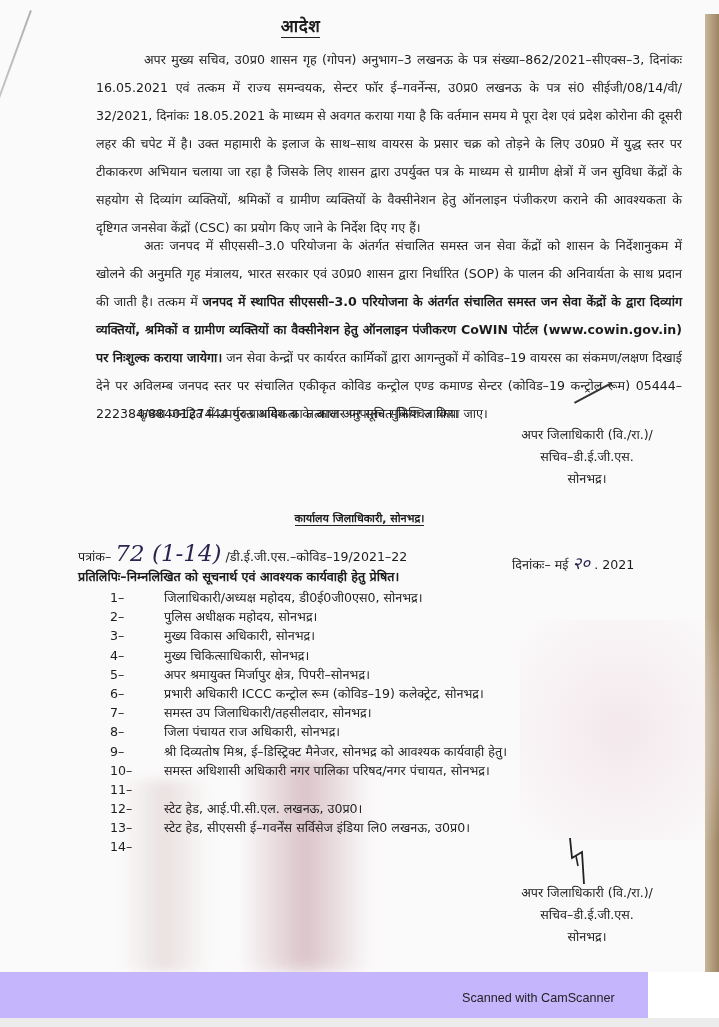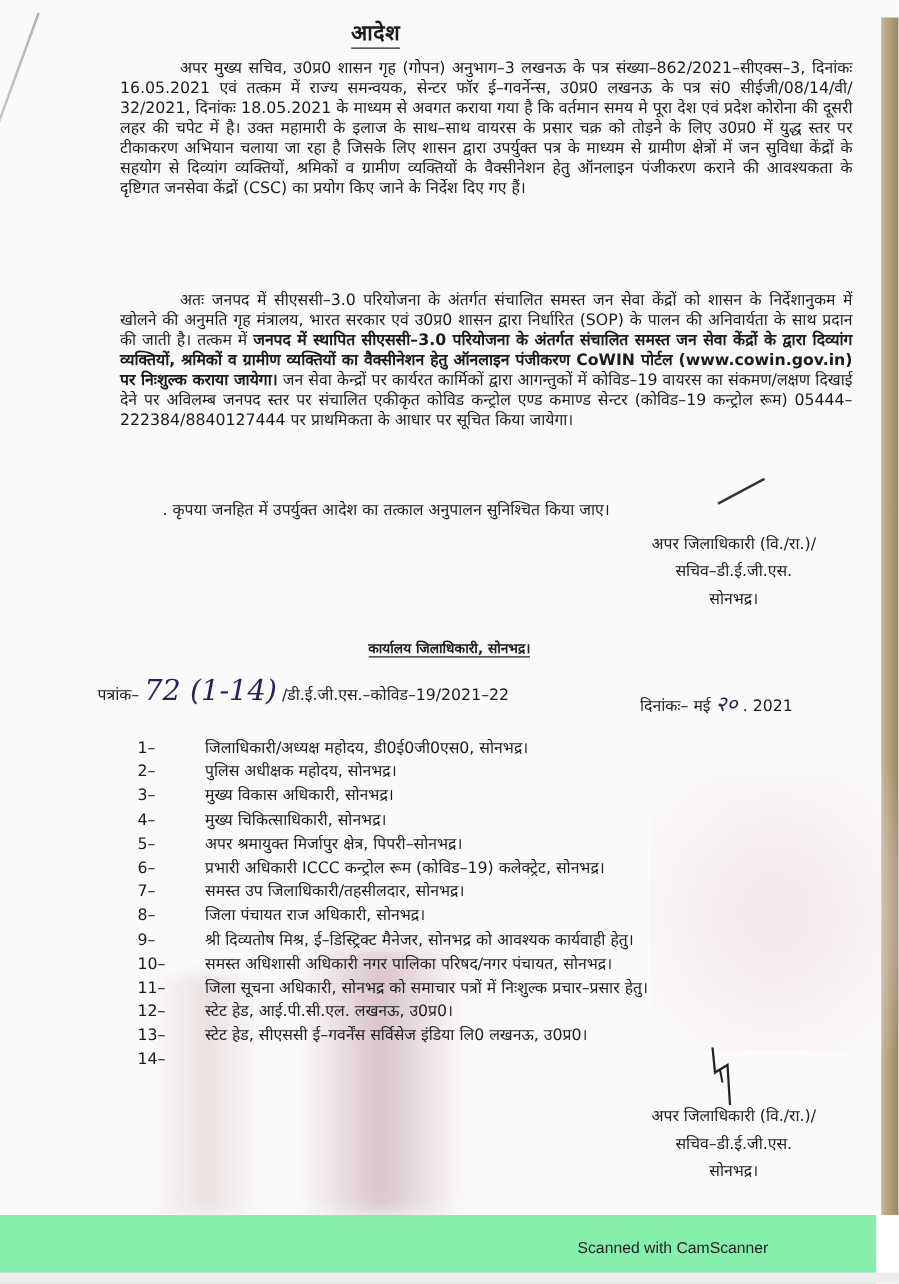--- a/index.html
+++ b/index.html
@@ -36,21 +36,21 @@
       background:linear-gradient(180deg,#b5b0b0,rgba(180,180,180,0));
       transform:rotate(20deg); transform-origin:top left;
     }
     .title {
       position:absolute; left:0; width:601px; top:14px; text-align:center;
       font-size:17px; font-weight:bold; letter-spacing:0.5px;
     }
     .title span { border-bottom:1.5px solid #222; padding-bottom:1px; }
     .para {
       position:absolute; left:96px; width:586px;
-      font-size:12.6px; line-height:16px; text-align:justify;
+      font-size:12.6px; line-height:28px; text-align:justify;
       text-indent:48px;
     }
     .p1 { top:46px; }
     .p2 { top:232px; }
     .p3 { top:400px; left:130px; text-indent:0; width:560px; }
     .bold { font-weight:bold; }
     .sig-block {
       position:absolute; left:492px; width:190px; text-align:center;
       font-size:12.6px; line-height:22px;
     }
@@ -83,21 +83,21 @@
     .copy-list li { height:19.2px; line-height:19.2px; display:flex; white-space:nowrap; }
     .copy-list .num { width:54px; display:inline-block; }
     .stamp {
       position:absolute; left:566px; top:836px; width:28px; height:50px;
     }
     .stroke {
       position:absolute; left:572px; top:392px; width:42px; height:2px;
       background:#333; transform:rotate(-28deg);
     }
     .footer {
-      position:absolute; left:0; top:972px; width:701px; height:55px; background:#86efac;text-align:right;
+      position:absolute; left:0; top:972px; width:648px; height:55px; background:#c4b5fd;text-align:right;
     }
     .footer-text {
       position:absolute; left:462px; top:19px; font-size:12.6px; color:#222;
       font-family:"Liberation Sans", sans-serif;
     }
     .bottom-strip {
       position:absolute; left:0; top:1018px; width:719px; height:9px; background:#ececec;
     }
   </style>
 </head>
@@ -137,20 +137,21 @@
   <div class="letter-no">
     <span>पत्रांक–</span><span class="handwritten">72 (1-14)</span><span>/डी.ई.जी.एस.–कोविड–19/2021–22</span>
   </div>
 
   <div class="letter-date">
     <span>दिनांकः– मई</span>
     <span class="hw-date">२०</span>
     <span>. 2021</span>
   </div>
 
+  <div class="copy-line">प्रतिलिपिः–निम्नलिखित को सूचनार्थ एवं आवश्यक कार्यवाही हेतु प्रेषित।</div>
 
   <ul class="copy-list">
     <li>
         <span class="num">1–</span>
         <span>जिलाधिकारी/अध्यक्ष महोदय, डी0ई0जी0एस0, सोनभद्र।</span>
       </li>
     <li>
         <span class="num">2–</span>
         <span>पुलिस अधीक्षक महोदय, सोनभद्र।</span>
       </li>
@@ -181,21 +182,20 @@
     <li>
         <span class="num">9–</span>
         <span>श्री दिव्यतोष मिश्र, ई–डिस्ट्रिक्ट मैनेजर, सोनभद्र को आवश्यक कार्यवाही हेतु।</span>
       </li>
     <li>
         <span class="num">10–</span>
         <span>समस्त अधिशासी अधिकारी नगर पालिका परिषद/नगर पंचायत, सोनभद्र।</span>
       </li>
     <li>
         <span class="num">11–</span>
-        <span>जिला सूचना अधिकारी, सोनभद्र को समाचार पत्रों में निःशुल्क प्रचार–प्रसार हेतु।</span>
       </li>
     <li>
         <span class="num">12–</span>
         <span>स्टेट हेड, आई.पी.सी.एल. लखनऊ, उ0प्र0।</span>
       </li>
     <li>
         <span class="num">13–</span>
         <span>स्टेट हेड, सीएससी ई–गवर्नेंस सर्विसेज इंडिया लि0 लखनऊ, उ0प्र0।</span>
       </li>
     <li>

